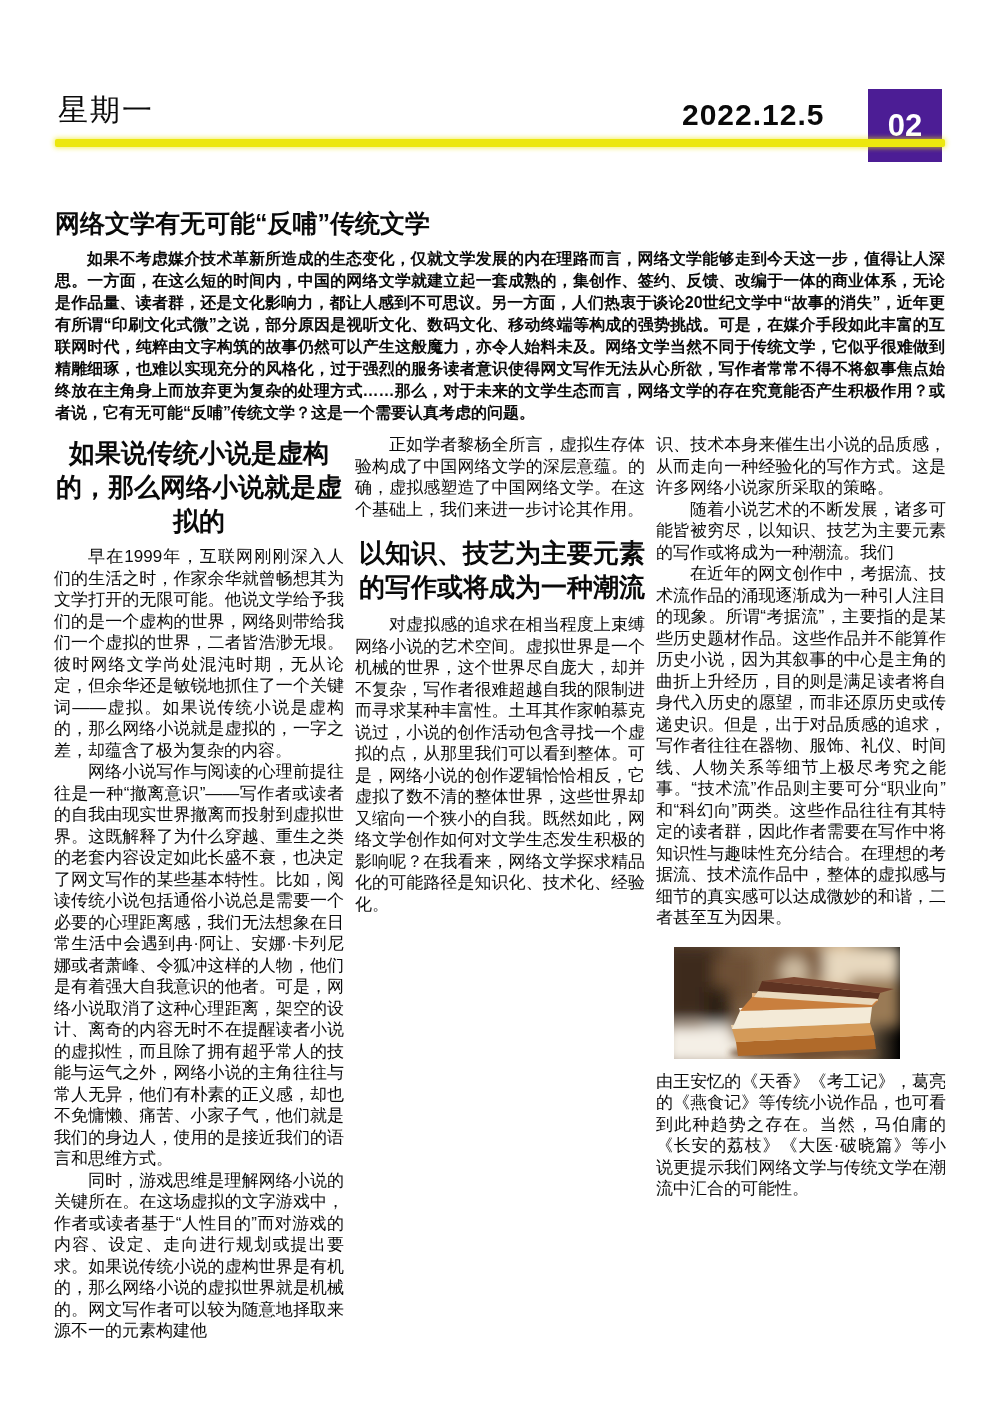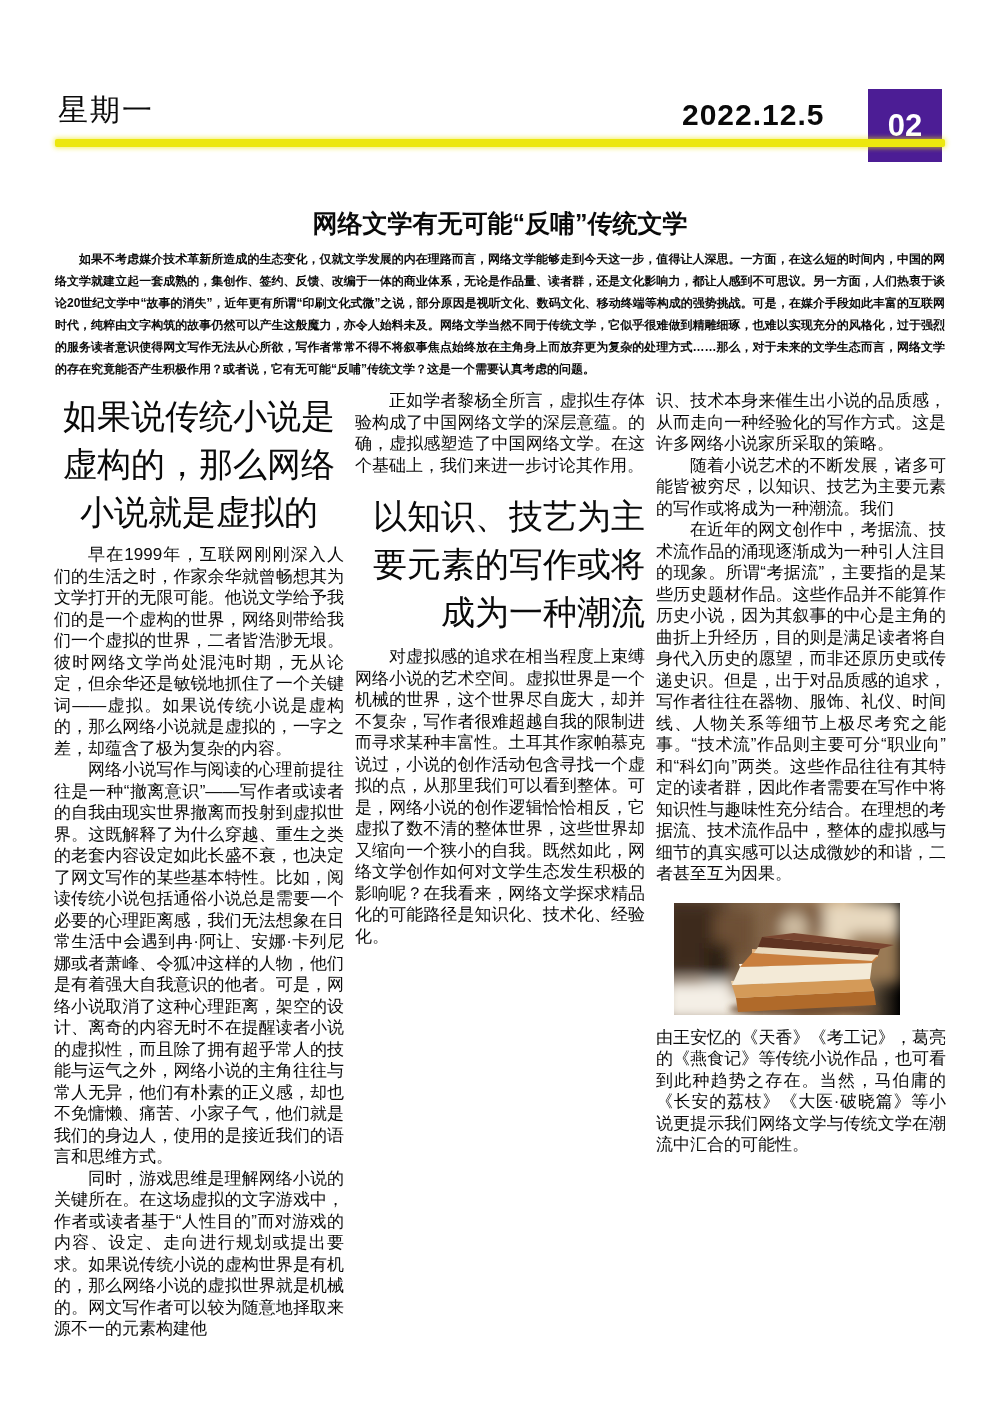--- a/index.html
+++ b/index.html
@@ -36,41 +36,41 @@
   .rule-yellow {
     position:absolute; left:55px; top:139px;
     width:890px; height:8px;
     background:#ece70e;
     box-shadow:0 0 5px 1px rgba(236,231,14,.65);
     border-radius:2px;
   }
   
   .article-title {
     margin:55px auto 8px auto; width:890px;
-    text-align:center; font-size:25px; font-weight:bold;
+    text-align:left; font-size:25px; font-weight:bold;
   }
   .lead {
     width:890px; margin:0 auto;
-    font-size:12px; line-height:22px; font-weight:bold;
+    font-size:16px; line-height:22px; font-weight:bold;
     text-align:justify; text-indent:2em;
   }
   
   .columns {
     width:892px; margin:10px auto 0 auto;
     display:flex; justify-content:space-between;
   }
   .col { width:290px; }
   .col p {
     margin:0; font-size:17px; line-height:21.5px;
     text-align:justify; text-indent:2em;
   }
   .col p.cont { text-indent:0; }
   .col-headline {
     margin:2px 0 8px 0;
-    font-size:34px; line-height:48px; font-weight:normal;
+    font-size:26px; line-height:34px; font-weight:bold;
   }
   .col-headline.centered { text-align:center; }
   .col-headline.mid { margin:16px 0 10px 0; text-align:right; }
   
   .figure {
     width:226px; height:112px; margin:18px 0 12px 18px;
     display:block;
   }
 </style>
 </head>

